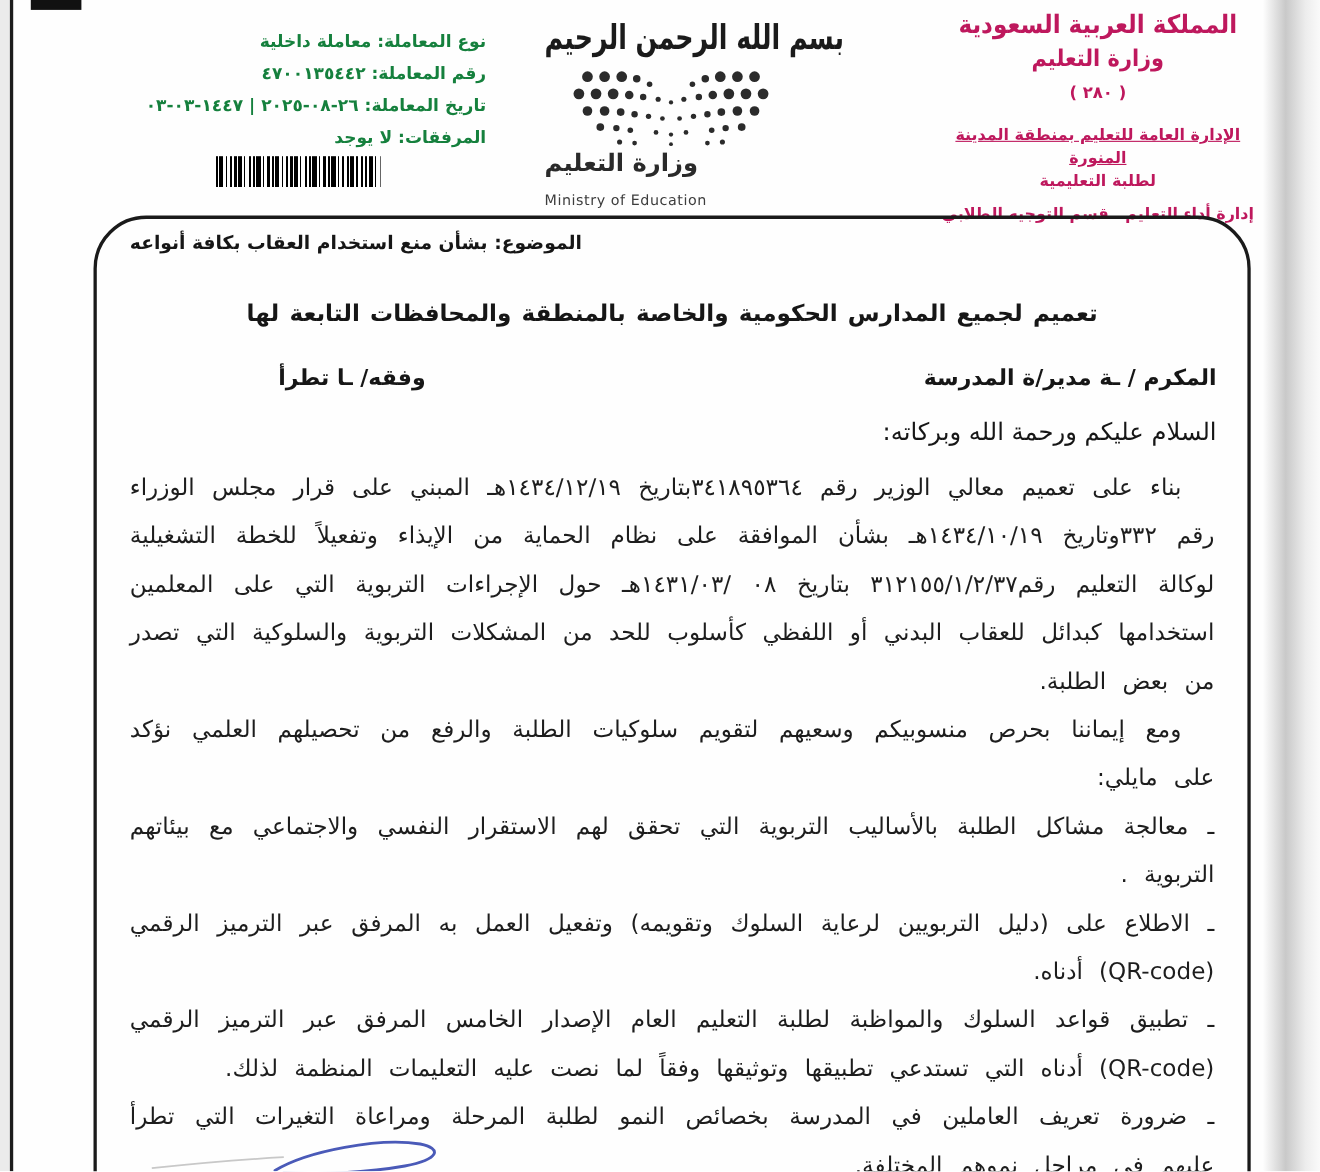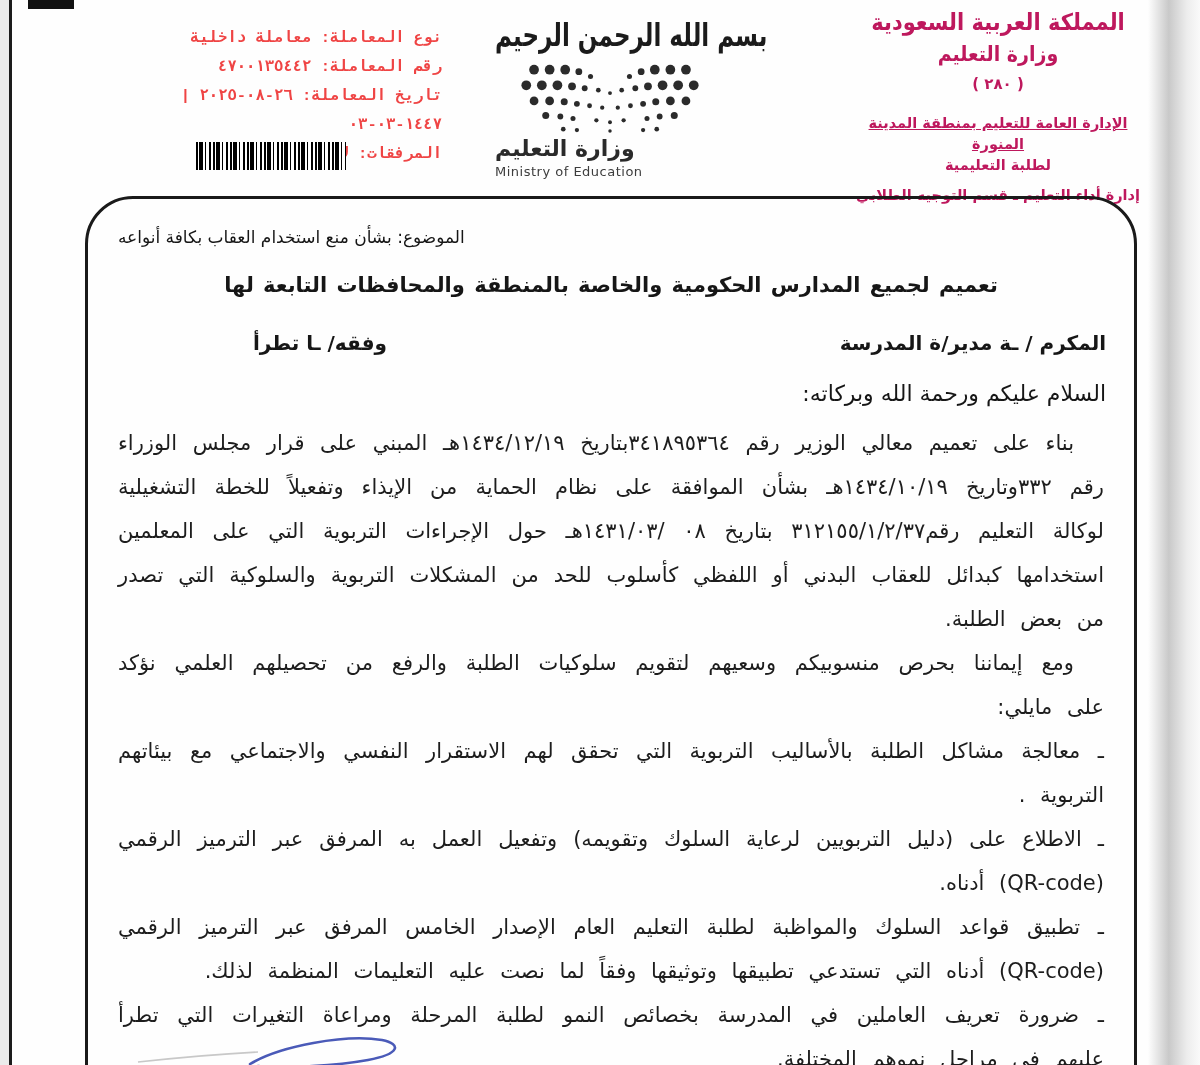--- a/index.html
+++ b/index.html
@@ -20,42 +20,42 @@
   .scan-top-notch   { position: absolute; left: 28px; top: 0; width: 46px; height: 9px; background: #111; }
   .scan-right-shadow{
     position: absolute; right: 0; top: 0; bottom: 0; width: 52px;
     background: linear-gradient(to right, rgba(255,255,255,0) 0%, #c9c9c9 40%, #ededed 75%, #fafafa 100%);
   }
 
   
   .meta-block {
     position: absolute; left: 120px; top: 24px; width: 322px;
     direction: rtl; text-align: right;
-    font-size: 15.5px; font-weight: bold; line-height: 29px; color: #ef4444; font-family: Liberation Mono, monospace;
+    font-size: 15.5px; font-weight: bold; line-height: 29px; color: #15803d;
   }
   .meta-value { font-weight: bold; }
   .meta-value.ltr { direction: ltr; unicode-bidi: isolate; }
 
   .barcode {
     position: absolute; left: 196px; top: 142px; width: 150px; height: 28px;
     background: repeating-linear-gradient(90deg,
       #000 0 2px, #fff 2px 3px, #000 3px 7px, #fff 7px 9px,
       #000 9px 10px, #fff 10px 13px, #000 13px 15px, #fff 15px 17px);
   }
 
   
   .logo-block { position: absolute; left: 495px; top: 8px; width: 230px; }
   .bismillah {
     font-size: 23px; font-weight: bold; white-space: nowrap;
     letter-spacing: -1px; transform: scaleY(1.35); transform-origin: top center;
     height: 52px; line-height: 40px; color: #1b1b1b;
   }
   .logo-dots { display: block; margin: 0 auto; }
   .ministry-ar { font-size: 22px; font-weight: bold; letter-spacing: 1px; margin-top: 2px; color: #2a2a2a; }
-  .ministry-en { font-size: 13px; color: #3d3d3d; letter-spacing: 0.5px; margin-top: 3px; }
+  .ministry-en { font-size: 13px; color: #3d3d3d; letter-spacing: 0.5px; margin-top: 14px; }
 
   
   .header-right {
     position: absolute; left: 848px; top: 10px; width: 300px;
     direction: rtl; text-align: center; color: #be185d;
   }
   .hr-kingdom  { font-size: 21px; font-weight: bold; letter-spacing: 0px; transform: scaleY(1.1); }
   .hr-ministry { font-size: 19px; font-weight: bold; margin-top: 8px; transform: scaleY(1.1); }
   .hr-number   { font-size: 15px; font-weight: bold; margin-top: 11px; letter-spacing: 2px; }
   .hr-admin1   { font-size: 14.5px; font-weight: bold; margin-top: 20px; line-height: 21px; text-decoration: underline; }
@@ -63,22 +63,22 @@
   .hr-admin3   { font-size: 14.5px; font-weight: bold; margin-top: 11px; }
 
   
   .letter-box {
     position: absolute; left: 85px; top: 196px; width: 1052px; height: 1010px;
     border: 3px solid #1a1a1a; border-radius: 48px;
     background: transparent;
   }
 
   .subject {
-    position: absolute; left: 30px; top: 28px;
-    direction: rtl; font-size: 17px; font-weight: normal;
+    position: absolute; left: 30px; top: 12px;
+    direction: rtl; font-size: 17px; font-weight: bold;
   }
 
   .letter-title {
     position: absolute; left: 0; right: 0; top: 74px;
     direction: rtl; text-align: center;
     font-size: 21px; font-weight: bold; word-spacing: 2px;
   }
 
   .recipient-row {
     position: absolute; left: 0; right: 0; top: 132px;

